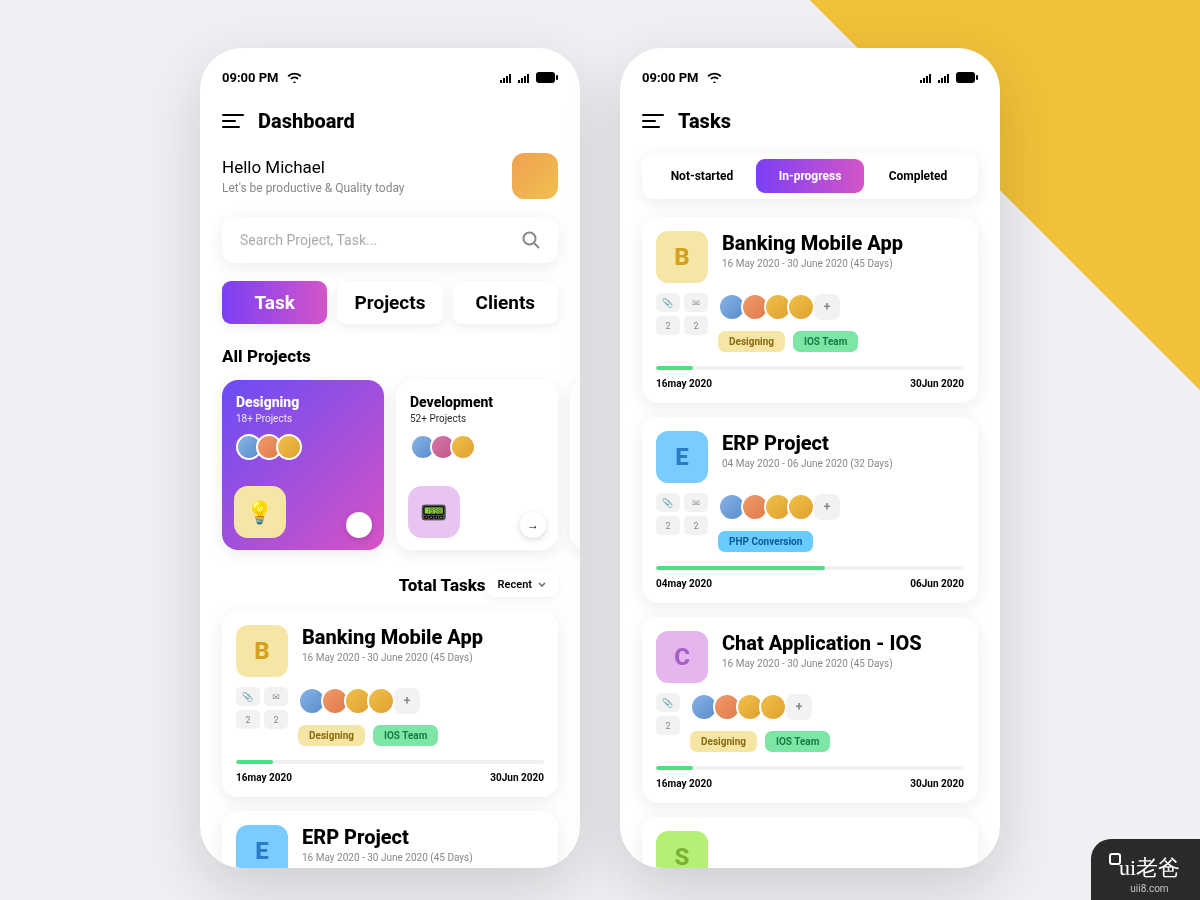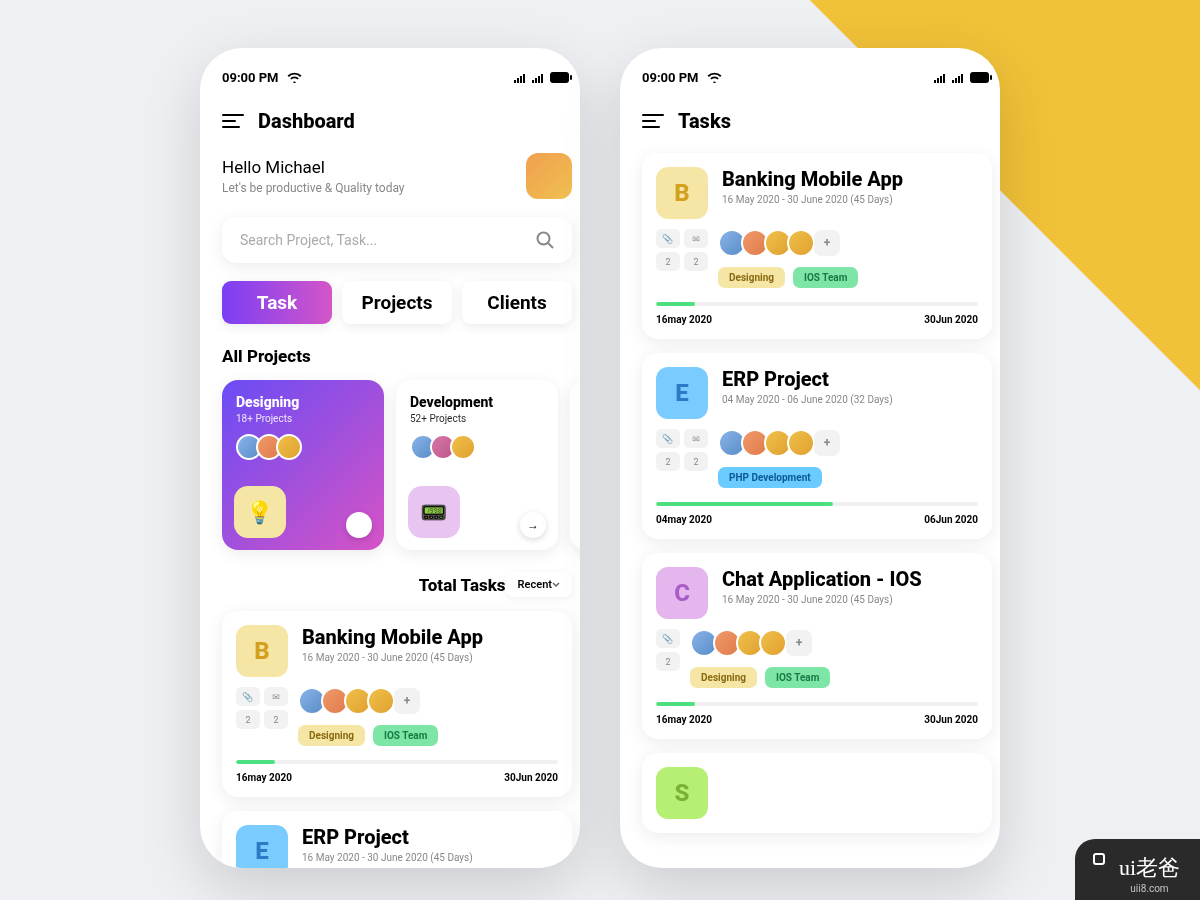--- a/index.html
+++ b/index.html
@@ -1,19 +1,19 @@
 <!DOCTYPE html>
 <html><head>
 <meta charset="utf-8">
 <style>
 *{margin:0;padding:0;box-sizing:border-box;font-family:-apple-system,BlinkMacSystemFont,'Segoe UI',Roboto,sans-serif}
 body{width:1200px;height:900px;background:#eef0f3;position:relative;overflow:hidden}
 .yellow-diag{position:absolute;right:0;top:0;width:560px;height:560px;background:#f1c138;transform:rotate(45deg) translate(0,-400px);z-index:0}
 .phones{position:absolute;top:48px;left:0;right:0;display:flex;justify-content:center;gap:40px;z-index:1}
-.phone{width:380px;height:820px;background:#fff;border-radius:42px;box-shadow:0 20px 60px rgba(0,0,0,0.15);padding:22px 8px 0 22px;overflow:hidden;position:relative}
+.phone{width:380px;height:820px;background:#fff;border-radius:42px;box-shadow:0 20px 60px rgba(0,0,0,0.15);padding:22px 22px 0 22px;overflow:hidden;position:relative}
 .status-bar{display:flex;justify-content:space-between;align-items:center;margin-bottom:24px;font-weight:700;font-size:13px}
 .status-left{display:flex;align-items:center;gap:8px}
 .status-right{display:flex;align-items:center;gap:4px}
 .page-header{display:flex;align-items:center;gap:14px;margin-bottom:20px}
 .menu-icon{width:22px;height:14px;position:relative}
 .menu-icon span{position:absolute;height:2px;background:#000;border-radius:2px}
 .menu-icon span:nth-child(1){top:0;left:0;width:22px}
 .menu-icon span:nth-child(2){top:6px;left:0;width:14px}
 .menu-icon span:nth-child(3){top:12px;left:0;width:18px}
 .page-title{font-size:20px;font-weight:800}
@@ -22,21 +22,21 @@
 .greeting-text p{font-size:12px;color:#888}
 .avatar-img{width:46px;height:46px;border-radius:12px;background:linear-gradient(135deg,#f0a050,#f0c050)}
 .search-box{display:flex;align-items:center;background:#fff;border-radius:14px;box-shadow:0 4px 18px rgba(0,0,0,0.08);padding:14px 18px;margin-bottom:18px}
 .search-box input{flex:1;border:none;outline:none;font-size:14px;color:#888}
 .search-box input::placeholder{color:#aaa}
 .tabs{display:flex;gap:10px;margin-bottom:22px}
 .tab{flex:1;padding:10px 0;text-align:center;border-radius:9px;font-size:19px;font-weight:700;background:#fff;box-shadow:0 3px 12px rgba(0,0,0,0.08);cursor:pointer}
 .tab.active{background:linear-gradient(90deg,#7b3ff5,#d455c8);color:#fff}
 .section-title{font-size:17px;font-weight:800;margin-bottom:14px}
 .section-head{display:flex;justify-content:flex-end;align-items:center;margin-bottom:14px}
-.recent-chip{background:#fff;border-radius:8px;padding:6px 12px;font-size:11px;font-weight:600;box-shadow:0 2px 8px rgba(0,0,0,0.06);display:flex;align-items:center;}
+.recent-chip{background:#fff;border-radius:8px;padding:6px 12px;font-size:11px;font-weight:600;box-shadow:0 2px 8px rgba(0,0,0,0.06);display:flex;align-items:center;gap:6px}
 .proj-cards{display:flex;gap:12px;margin-bottom:22px;margin-right:-22px}
 .proj-card{width:162px;min-width:162px;height:170px;border-radius:16px;padding:14px;position:relative;box-shadow:0 4px 16px rgba(0,0,0,0.08)}
 .proj-card.grad{background:linear-gradient(135deg,#6a4cf5,#d653c5);color:#fff}
 .proj-card.white{background:#fff}
 .proj-card h3{font-size:14px;font-weight:800;margin-bottom:3px}
 .proj-card p{font-size:10px;opacity:0.85;margin-bottom:10px}
 .mini-avatars{display:flex}
 .mini-avatars span{width:26px;height:26px;border-radius:50%;border:2px solid #fff;margin-right:-6px}
 .av1{background:linear-gradient(135deg,#88b4e8,#5a8cc8)}
 .av2{background:linear-gradient(135deg,#f09a6a,#e07a4a)}
@@ -69,21 +69,21 @@
 .tag{padding:5px 11px;border-radius:7px;font-size:10px;font-weight:700}
 .tag-yellow{background:#f5e6a5;color:#8a6a10}
 .tag-green{background:#7de5a5;color:#1a7a45}
 .tag-blue{background:#6acbff;color:#0a5a95}
 .progress{height:4px;background:#f0f0f0;border-radius:2px;margin-top:14px;margin-bottom:8px;overflow:hidden}
 .progress-fill{height:100%;background:#4de082;border-radius:2px}
 .task-dates{display:flex;justify-content:space-between;font-size:10px;font-weight:700}
 .filter-tabs{display:flex;background:#fff;border-radius:12px;box-shadow:0 4px 16px rgba(0,0,0,0.08);padding:6px;margin-bottom:18px}
 .filter-tab{flex:1;text-align:center;padding:10px 0;border-radius:9px;font-size:12px;font-weight:700;cursor:pointer}
 .filter-tab.active{background:linear-gradient(90deg,#7b3ff5,#d455c8);color:#fff}
-.watermark{position:absolute;bottom:0;right:0;background:#2a2a2a;color:#fff;padding:14px 20px 6px 44px;border-radius:20px 0 0 0;z-index:5;text-align:center}
+.watermark{position:absolute;bottom:0;right:0;background:#2a2a2a;color:#fff;padding:14px 20px 6px 28px;border-radius:20px 0 0 0;z-index:5;text-align:center}
 .watermark .logo{font-size:22px;font-weight:400;font-family:serif}
 .watermark .url{font-size:10px;opacity:0.7}
 .wm-dot{position:absolute;left:18px;top:14px;width:12px;height:12px;border:2px solid #fff;border-radius:3px}
 </style>
 </head>
 <body>
 
 <div class="yellow-diag"></div>
 
 <div class="phones">
@@ -276,20 +276,25 @@
 
     <div class="page-header">
       <div class="menu-icon">
           <span></span>
           <span></span>
           <span></span>
         </div>
       <div class="page-title">Tasks</div>
     </div>
 
+    <div class="filter-tabs">
+      <div class="filter-tab">Not-started</div>
+      <div class="filter-tab active">In-progress</div>
+      <div class="filter-tab">Completed</div>
+    </div>
 
     <div class="task-card">
       <div class="task-top">
         <div class="task-letter tl-yellow">B</div>
         <div class="task-info">
           <h3>Banking Mobile App</h3>
           <p>16 May 2020 - 30 June 2020 (45 Days)</p>
         </div>
       </div>
       <div class="task-body">
@@ -347,21 +352,21 @@
         </div>
         <div class="task-right">
           <div class="task-avatars">
               <span class="av1"></span>
               <span class="av2"></span>
               <span class="av3"></span>
               <span class="av3"></span>
               <div class="plus-av">+</div>
             </div>
           <div class="tag-row">
-            <span class="tag tag-blue">PHP Development</span>
+            <span class="tag tag-blue">PHP Conversion</span>
           </div>
         </div>
       </div>
       <div class="progress">
           <div class="progress-fill" style="width:55%"></div>
         </div>
       <div class="task-dates">
           <span>04may 2020</span>
           <span>06Jun 2020</span>
         </div>

